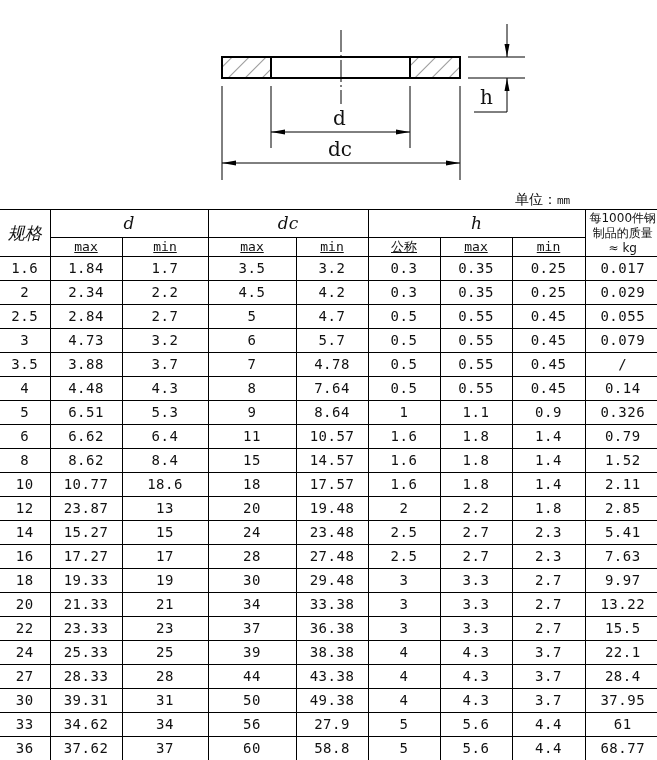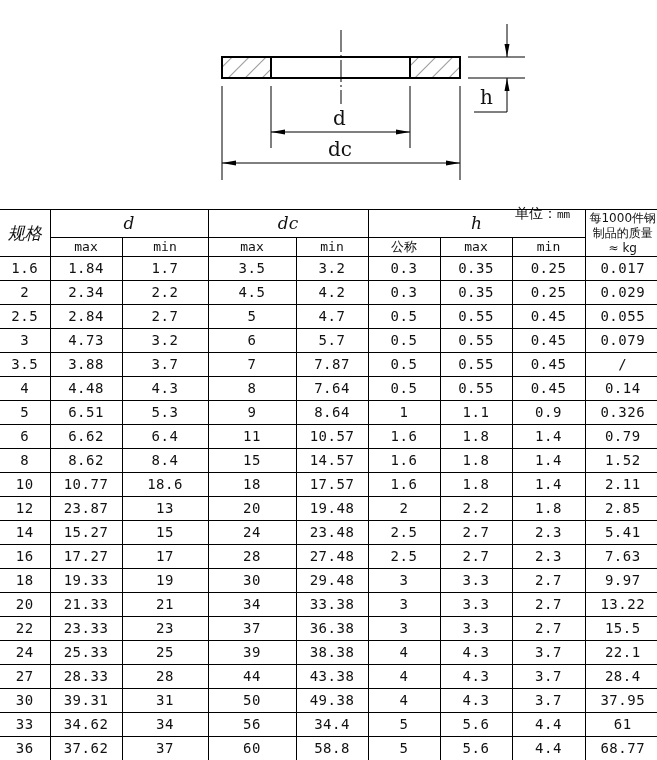--- a/index.html
+++ b/index.html
@@ -1,27 +1,27 @@
 <!DOCTYPE html>
 <html><head>
 <meta charset="utf-8">
 <style>
   html, body { margin:0; padding:0; background:#fff; }
   body { width:657px; height:760px; position:relative; overflow:hidden;
          font-family:"DejaVu Sans Mono","Liberation Mono",monospace; color:#111; }
   .diagram { position:absolute; left:0; top:0; width:657px; height:190px; }
-  .unit { position:absolute; left:515px; top:205px; font-size:14px; font-family:"DejaVu Sans","Liberation Sans",sans-serif; }
+  .unit { position:absolute; left:515px; top:191px; font-size:14px; font-family:"DejaVu Sans","Liberation Sans",sans-serif; }
   .unit small { font-size:11px; font-family:"DejaVu Sans Mono",monospace; }
   table { position:absolute; left:0; top:209px; border-collapse:collapse; table-layout:fixed; width:660px; }
   td, th { border:1px solid #000; text-align:center; padding:0; font-weight:normal;
            font-size:14px; height:23px; line-height:23px; overflow:hidden; white-space:nowrap; }
   tr > *:first-child { border-left:none; }
   tr > *:last-child { border-right:none; }
   th.big { font-size:17px; height:27px; line-height:27px; font-family:"DejaVu Serif","Liberation Serif",serif;font-style:italic; }
-  th.sub { font-size:13px; height:18px; line-height:18px; }
+  th.sub { font-size:13px; height:18px; line-height:18px;text-decoration:underline; }
   th.cjk { font-family:"DejaVu Sans","Liberation Sans",sans-serif; }
   th.mass { font-size:12px; line-height:15px; white-space:normal; padding-top:1px; }
   td { letter-spacing:0.5px; }
 </style>
 </head>
 <body>
 
 <div class="diagram">
   <svg width="657" height="190" viewBox="0 0 657 190">
     <defs>
@@ -145,21 +145,21 @@
         <td>0.5</td>
         <td>0.55</td>
         <td>0.45</td>
         <td>0.079</td>
       </tr>
       <tr>
         <td>3.5</td>
         <td>3.88</td>
         <td>3.7</td>
         <td>7</td>
-        <td>7.87</td>
+        <td>4.78</td>
         <td>0.5</td>
         <td>0.55</td>
         <td>0.45</td>
         <td>/</td>
       </tr>
       <tr>
         <td>4</td>
         <td>4.48</td>
         <td>4.3</td>
         <td>8</td>
@@ -310,21 +310,21 @@
         <td>4</td>
         <td>4.3</td>
         <td>3.7</td>
         <td>37.95</td>
       </tr>
       <tr>
         <td>33</td>
         <td>34.62</td>
         <td>34</td>
         <td>56</td>
-        <td>34.4</td>
+        <td>27.9</td>
         <td>5</td>
         <td>5.6</td>
         <td>4.4</td>
         <td>61</td>
       </tr>
       <tr>
         <td>36</td>
         <td>37.62</td>
         <td>37</td>
         <td>60</td>

